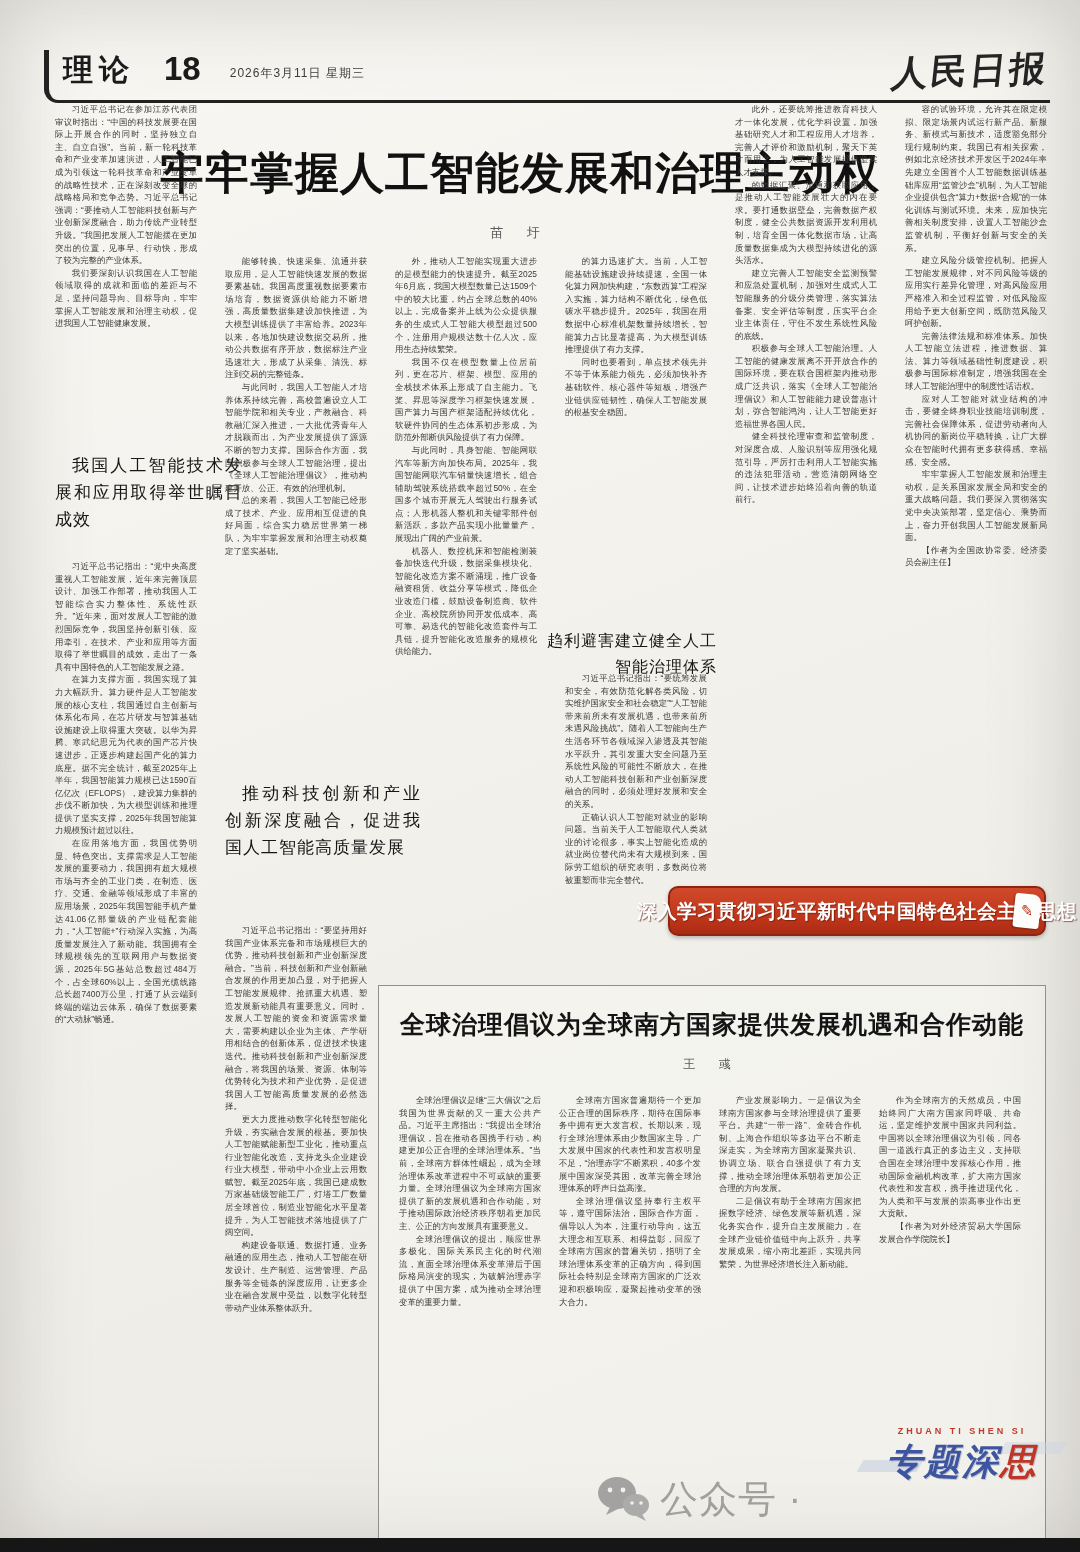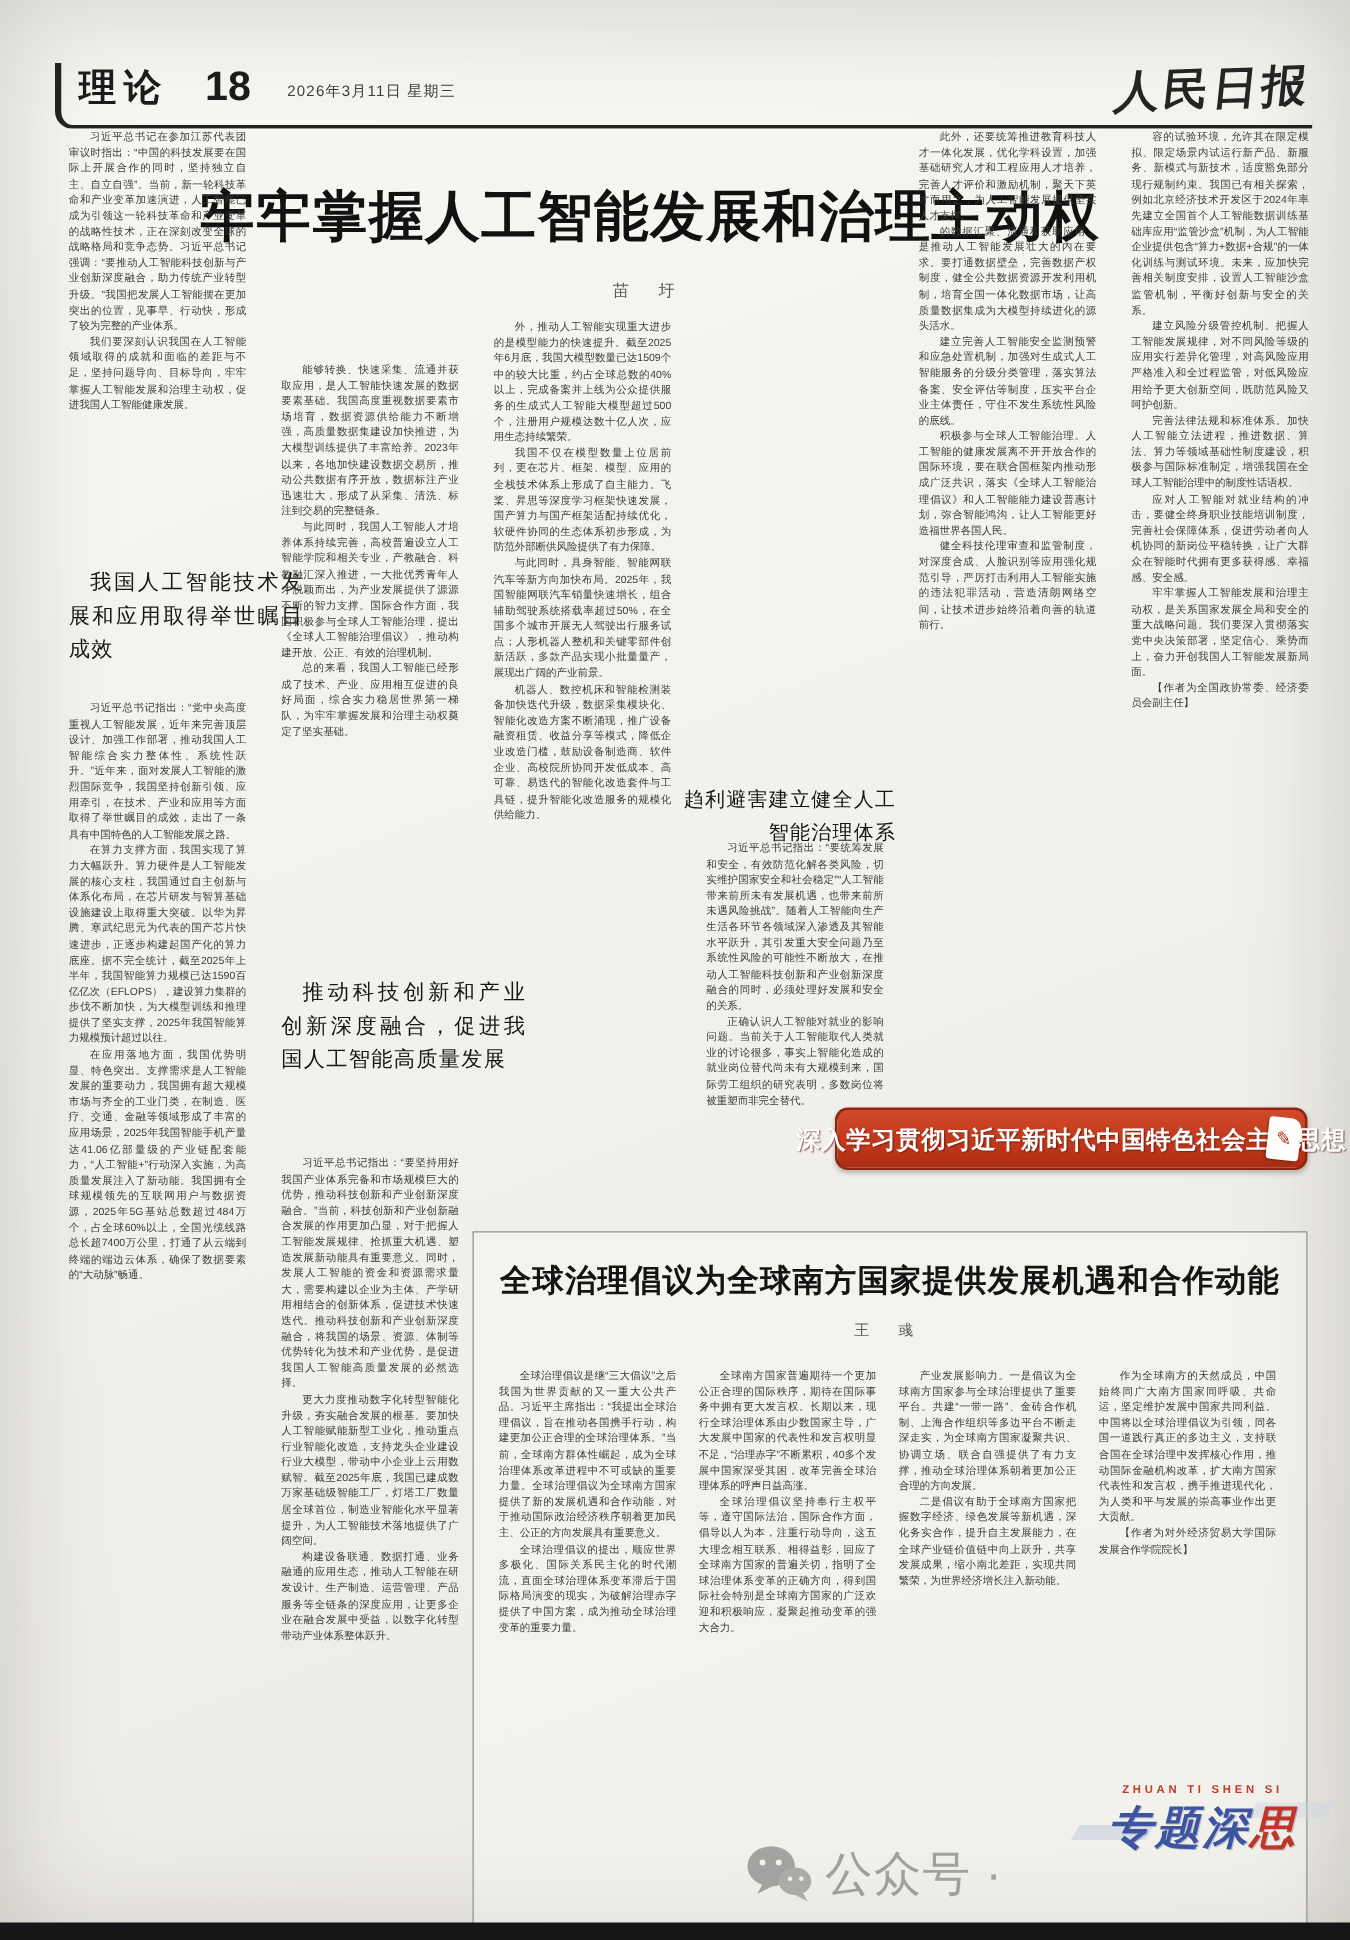--- a/index.html
+++ b/index.html
@@ -95,41 +95,45 @@
     </div>
 
   <div class="subhead" style="left:55px;top:452px;width:188px;height:102px;">我国人工智能技术发展和应用取得举世瞩目成效</div>
 
   <div class="col" style="left:55px;top:560px;width:142px;height:940px;">
       <p>习近平总书记指出：“党中央高度重视人工智能发展，近年来完善顶层设计、加强工作部署，推动我国人工智能综合实力整体性、系统性跃升。”近年来，面对发展人工智能的激烈国际竞争，我国坚持创新引领、应用牵引，在技术、产业和应用等方面取得了举世瞩目的成效，走出了一条具有中国特色的人工智能发展之路。</p>
       <p>在算力支撑方面，我国实现了算力大幅跃升。算力硬件是人工智能发展的核心支柱，我国通过自主创新与体系化布局，在芯片研发与智算基础设施建设上取得重大突破。以华为昇腾、寒武纪思元为代表的国产芯片快速进步，正逐步构建起国产化的算力底座。据不完全统计，截至2025年上半年，我国智能算力规模已达1590百亿亿次（EFLOPS），建设算力集群的步伐不断加快，为大模型训练和推理提供了坚实支撑，2025年我国智能算力规模预计超过以往。</p>
       <p>在应用落地方面，我国优势明显、特色突出。支撑需求是人工智能发展的重要动力，我国拥有超大规模市场与齐全的工业门类，在制造、医疗、交通、金融等领域形成了丰富的应用场景，2025年我国智能手机产量达41.06亿部量级的产业链配套能力，“人工智能+”行动深入实施，为高质量发展注入了新动能。我国拥有全球规模领先的互联网用户与数据资源，2025年5G基站总数超过484万个，占全球60%以上，全国光缆线路总长超7400万公里，打通了从云端到终端的端边云体系，确保了数据要素的“大动脉”畅通。</p>
     </div>
 
-  <div class="col" style="left:225px;top:255px;width:142px;height:520px;margin-top:34px;">
+  <div class="col" style="left:225px;top:255px;width:142px;height:520px;">
       <p>能够转换、快速采集、流通并获取应用，是人工智能快速发展的数据要素基础。我国高度重视数据要素市场培育，数据资源供给能力不断增强，高质量数据集建设加快推进，为大模型训练提供了丰富给养。2023年以来，各地加快建设数据交易所，推动公共数据有序开放，数据标注产业迅速壮大，形成了从采集、清洗、标注到交易的完整链条。</p>
       <p>与此同时，我国人工智能人才培养体系持续完善，高校普遍设立人工智能学院和相关专业，产教融合、科教融汇深入推进，一大批优秀青年人才脱颖而出，为产业发展提供了源源不断的智力支撑。国际合作方面，我国积极参与全球人工智能治理，提出《全球人工智能治理倡议》，推动构建开放、公正、有效的治理机制。</p>
       <p>总的来看，我国人工智能已经形成了技术、产业、应用相互促进的良好局面，综合实力稳居世界第一梯队，为牢牢掌握发展和治理主动权奠定了坚实基础。</p>
     </div>
 
   <div class="subhead" style="left:225px;top:780px;width:196px;height:136px;">推动科技创新和产业创新深度融合，促进我国人工智能高质量发展</div>
 
   <div class="col" style="left:225px;top:924px;width:142px;height:576px;">
       <p>习近平总书记指出：“要坚持用好我国产业体系完备和市场规模巨大的优势，推动科技创新和产业创新深度融合。”当前，科技创新和产业创新融合发展的作用更加凸显，对于把握人工智能发展规律、抢抓重大机遇、塑造发展新动能具有重要意义。同时，发展人工智能的资金和资源需求量大，需要构建以企业为主体、产学研用相结合的创新体系，促进技术快速迭代。推动科技创新和产业创新深度融合，将我国的场景、资源、体制等优势转化为技术和产业优势，是促进我国人工智能高质量发展的必然选择。</p>
       <p>更大力度推动数字化转型智能化升级，夯实融合发展的根基。要加快人工智能赋能新型工业化，推动重点行业智能化改造，支持龙头企业建设行业大模型，带动中小企业上云用数赋智。截至2025年底，我国已建成数万家基础级智能工厂，灯塔工厂数量居全球首位，制造业智能化水平显著提升，为人工智能技术落地提供了广阔空间。</p>
       <p>构建设备联通、数据打通、业务融通的应用生态，推动人工智能在研发设计、生产制造、运营管理、产品服务等全链条的深度应用，让更多企业在融合发展中受益，以数字化转型带动产业体系整体跃升。</p>
     </div>
 
   <div class="col" style="left:395px;top:255px;width:142px;height:726px;">
       <p>外，推动人工智能实现重大进步的是模型能力的快速提升。截至2025年6月底，我国大模型数量已达1509个中的较大比重，约占全球总数的40%以上，完成备案并上线为公众提供服务的生成式人工智能大模型超过500个，注册用户规模达数十亿人次，应用生态持续繁荣。</p>
       <p>我国不仅在模型数量上位居前列，更在芯片、框架、模型、应用的全栈技术体系上形成了自主能力。飞桨、昇思等深度学习框架快速发展，国产算力与国产框架适配持续优化，软硬件协同的生态体系初步形成，为防范外部断供风险提供了有力保障。</p>
       <p>与此同时，具身智能、智能网联汽车等新方向加快布局。2025年，我国智能网联汽车销量快速增长，组合辅助驾驶系统搭载率超过50%，在全国多个城市开展无人驾驶出行服务试点；人形机器人整机和关键零部件创新活跃，多款产品实现小批量量产，展现出广阔的产业前景。</p>
       <p>机器人、数控机床和智能检测装备加快迭代升级，数据采集模块化、智能化改造方案不断涌现，推广设备融资租赁、收益分享等模式，降低企业改造门槛，鼓励设备制造商、软件企业、高校院所协同开发低成本、高可靠、易迭代的智能化改造套件与工具链，提升智能化改造服务的规模化供给能力。</p>
     </div>
 
+  <div class="col" style="left:565px;top:255px;width:142px;height:336px;">
+      <p>的算力迅速扩大。当前，人工智能基础设施建设持续提速，全国一体化算力网加快构建，“东数西算”工程深入实施，算力结构不断优化，绿色低碳水平稳步提升。2025年，我国在用数据中心标准机架数量持续增长，智能算力占比显著提高，为大模型训练推理提供了有力支撑。</p>
+      <p>同时也要看到，单点技术领先并不等于体系能力领先，必须加快补齐基础软件、核心器件等短板，增强产业链供应链韧性，确保人工智能发展的根基安全稳固。</p>
+    </div>
 
   <div class="subhead small" style="left:545px;top:628px;width:172px;height:68px;text-align:right;text-indent:0;">趋利避害建立健全人工智能治理体系</div>
 
   <div class="col" style="left:565px;top:672px;width:142px;height:310px;">
       <p>习近平总书记指出：“要统筹发展和安全，有效防范化解各类风险，切实维护国家安全和社会稳定”“人工智能带来前所未有发展机遇，也带来前所未遇风险挑战”。随着人工智能向生产生活各环节各领域深入渗透及其智能水平跃升，其引发重大安全问题乃至系统性风险的可能性不断放大，在推动人工智能科技创新和产业创新深度融合的同时，必须处理好发展和安全的关系。</p>
       <p>正确认识人工智能对就业的影响问题。当前关于人工智能取代人类就业的讨论很多，事实上智能化造成的就业岗位替代尚未有大规模到来，国际劳工组织的研究表明，多数岗位将被重塑而非完全替代。</p>
     </div>
 
   <div class="col" style="left:735px;top:103px;width:142px;height:778px;">
       <p>此外，还要统筹推进教育科技人才一体化发展，优化学科设置，加强基础研究人才和工程应用人才培养，完善人才评价和激励机制，聚天下英才而用之，为人工智能发展提供坚实人才支撑。</p>

